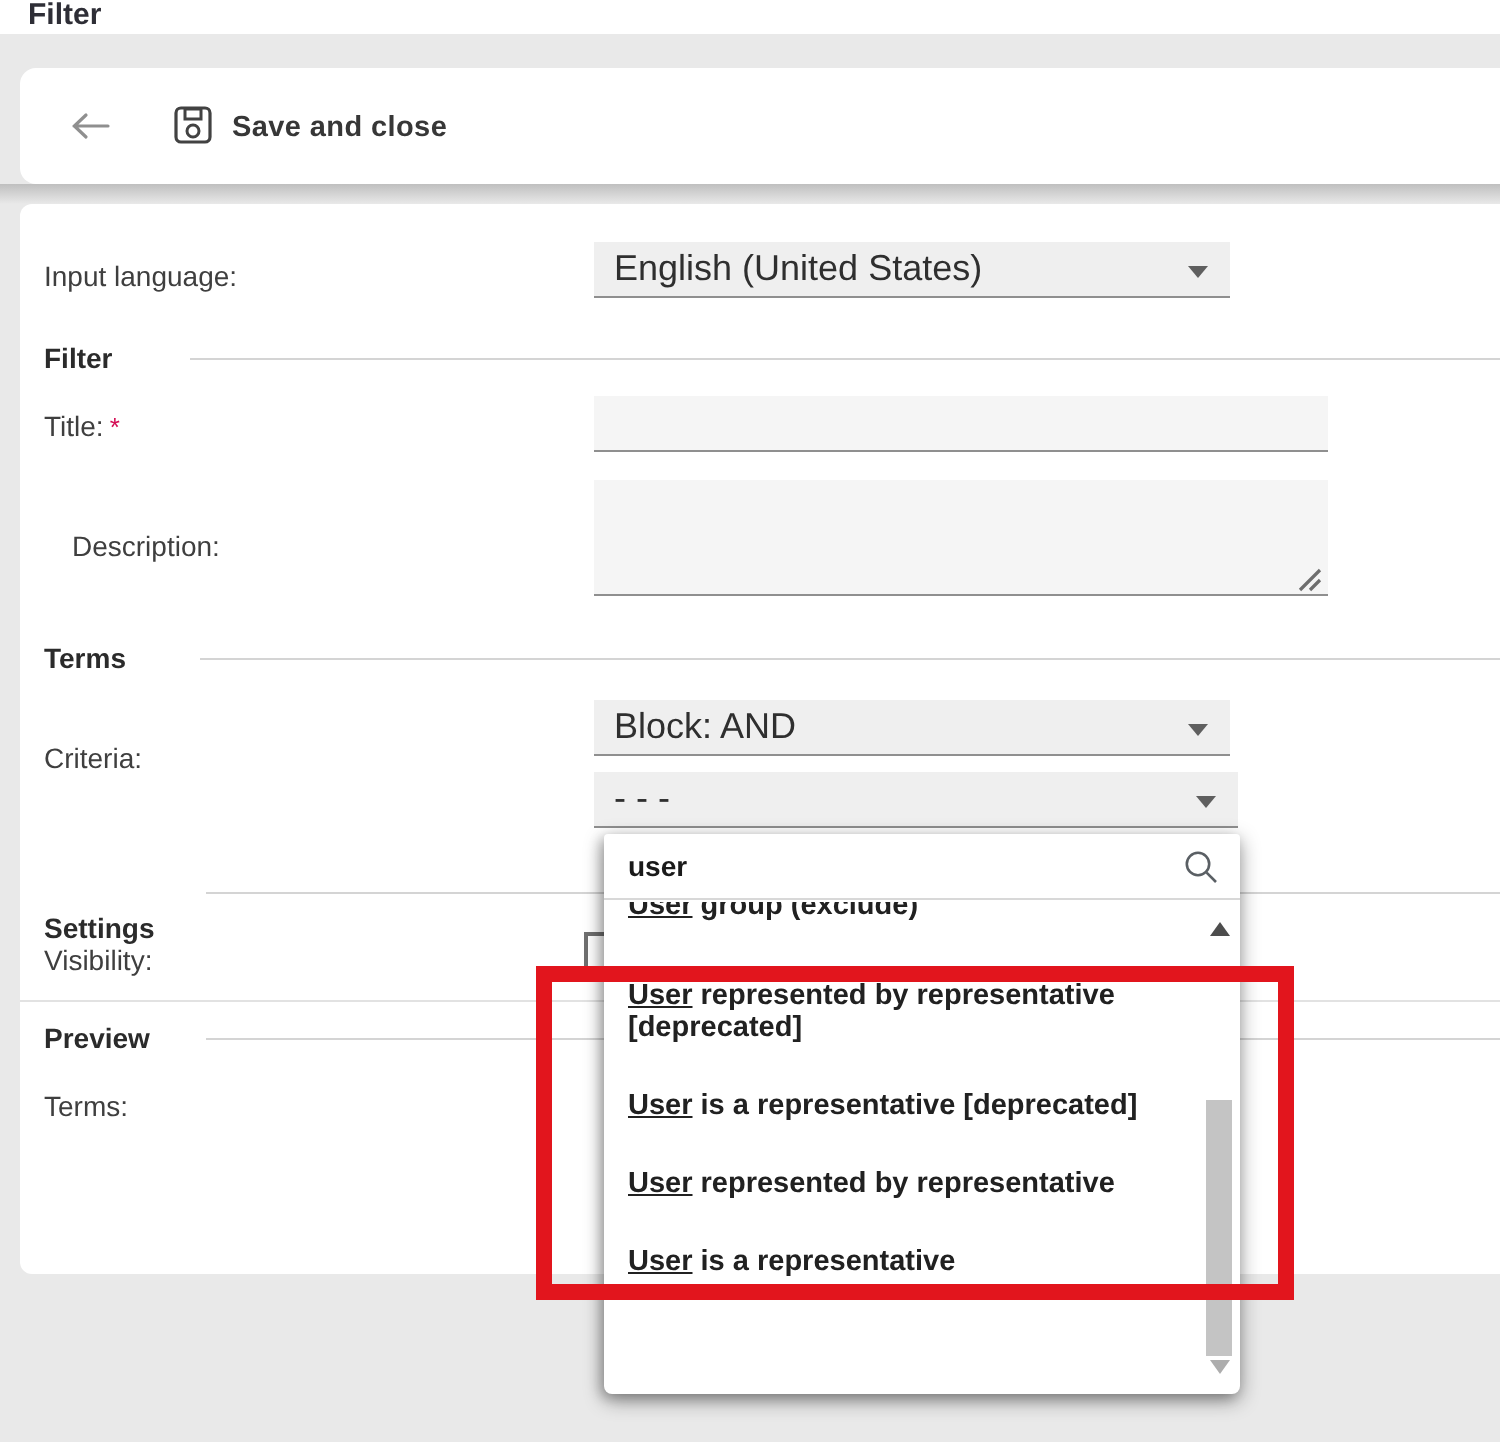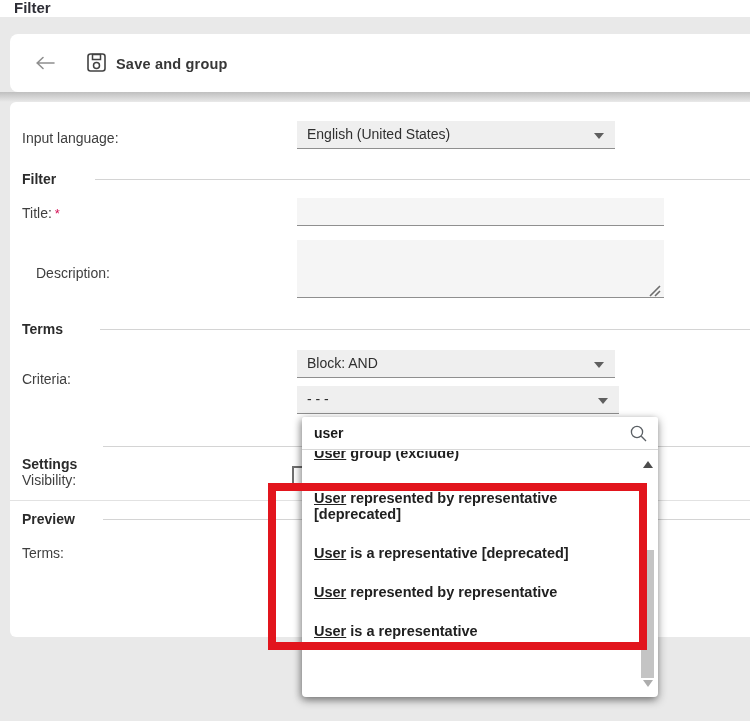--- a/index.html
+++ b/index.html
@@ -21,32 +21,32 @@
   .content-card{position:absolute;left:10px;top:102px;width:740px;height:535px;background:#ffffff;border-radius:6px 0 0 6px;}
 
   .form-label{position:absolute;font-size:14px;color:#3f3f3f;}
   .required{color:#d40f55;margin-left:3px;font-size:13px;}
 
   .section-hdr{position:absolute;font-size:14px;font-weight:700;color:#2b2b2b;}
   .section-line{position:absolute;height:1px;background:#d4d4d4;}
 
   
   .ddfield{position:absolute;height:28px;background:#efefef;border-bottom:1px solid #8f8f8f;box-sizing:border-box;cursor:pointer;}
-  .ddfield .val{position:absolute;left:10px;top:0;line-height:27px;font-size:14px;color:#2f2f2f;white-space:nowrap;}
+  .ddfield .val{position:absolute;left:10px;top:0;line-height:27px;font-size:18px;color:#2f2f2f;white-space:nowrap;}
   .caret{position:absolute;right:11px;top:12px;width:0;height:0;border-left:5px solid transparent;border-right:5px solid transparent;border-top:6px solid #5f5f5f;}
   .txtfield{position:absolute;background:#f5f5f5;border:none;border-bottom:1px solid #8f8f8f;box-sizing:border-box;font-family:"Liberation Sans",sans-serif;font-size:14px;color:#2f2f2f;padding:0 8px;outline:none;}
   textarea.txtfield{resize:none;padding-top:6px;}
   .resize-grip{position:absolute;pointer-events:none;}
 
   .divider-light{position:absolute;left:10px;top:500px;width:740px;height:1px;background:#e2e2e2;}
 
   .checkbox{position:absolute;left:292px;top:466px;width:15px;height:15px;border:2px solid #6f6f6f;background:#ffffff;z-index:1;cursor:pointer;}
 
   
-  .popup{position:absolute;left:302px;top:417px;width:356px;height:280px;background:#ffffff;border-radius:2px 2px 4px 4px;box-shadow:0 3px 10px rgba(0,0,0,.42), -2px 2px 6px rgba(0,0,0,.18);z-index:5;}
+  .popup{position:absolute;left:302px;top:417px;width:318px;height:280px;background:#ffffff;border-radius:2px 2px 4px 4px;box-shadow:0 3px 10px rgba(0,0,0,.42), -2px 2px 6px rgba(0,0,0,.18);z-index:5;}
   .search-row{position:absolute;left:0;top:0;width:100%;height:33px;border-bottom:1px solid #d8d8d8;box-sizing:border-box;}
   .search-input{position:absolute;left:12px;top:3px;width:260px;height:26px;border:none;background:transparent;font-family:"Liberation Sans",sans-serif;font-size:14px;font-weight:700;color:#1a1a1a;outline:none;padding:0;}
   .search-glass{position:absolute;right:10px;top:7px;}
   .dd-list{position:absolute;left:0;top:34px;right:0;bottom:0;overflow:hidden;font-weight:bold;}
   .dd-item{position:absolute;left:12px;width:272px;font-size:14.5px;line-height:16px;color:#212121;cursor:pointer;}
   .dd-item .match{text-decoration:underline;}
   .dd-item:nth-of-type(1){top:-6px;}
   .dd-item:nth-of-type(2){top:39px;}
   .dd-item:nth-of-type(3){top:94px;}
   .dd-item:nth-of-type(4){top:133px;}
@@ -80,21 +80,21 @@
       </span>
     </button>
     <button class="save-btn">
       <span>
         <svg width="21" height="21" viewBox="0 0 21 21">
           <rect x="2" y="2" width="17" height="17" rx="2.5" fill="none" stroke="#424242" stroke-width="1.6"></rect>
           <rect x="6.5" y="2.5" width="8" height="5" fill="none" stroke="#424242" stroke-width="1.5"></rect>
           <circle cx="10.5" cy="13.5" r="3" fill="none" stroke="#424242" stroke-width="1.5"></circle>
         </svg>
       </span>
-      <span class="lbl">Save and group</span>
+      <span class="lbl">Save and close</span>
     </button>
   </div>
   <div class="toolbar-shadow"></div>
 
   <div class="content-card"></div>
 
   <div class="form-label" style="left:22px;top:130px;">Input language:</div>
   <div class="ddfield" style="left:297px;top:121px;width:318px;">
     <span class="val">English (United States)</span>
     <span class="caret"></span>

